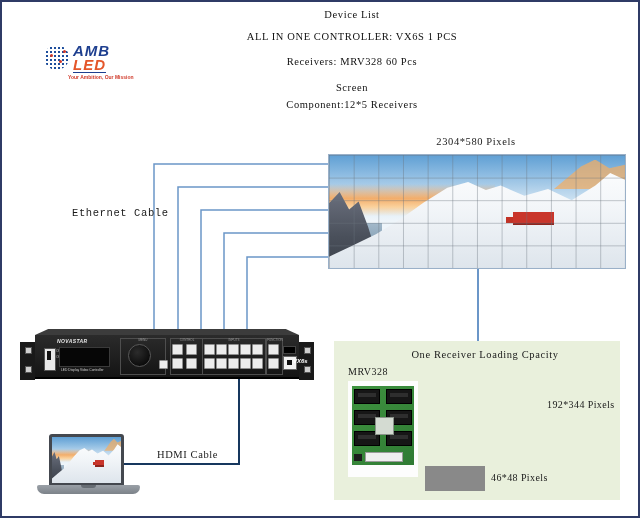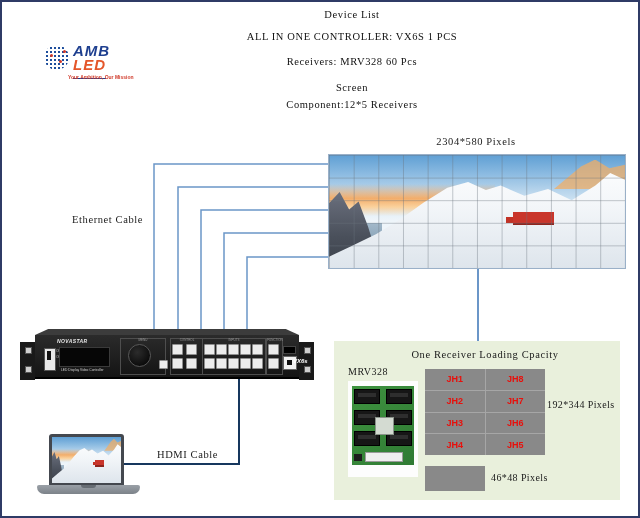--- a/index.html
+++ b/index.html
@@ -10,21 +10,21 @@
   .hline{position:absolute;left:60px;width:580px;text-align:center;font-size:10.5px;letter-spacing:.6px;color:#111;}
   
   .globe{position:absolute;left:42px;top:43px;width:25px;height:25px;border-radius:50%;
          background-image:radial-gradient(#1e4e9c 1px,transparent 1.3px);background-size:4px 4px;background-position:1px 1px;}
   .globe:after{content:"";position:absolute;left:6px;top:9px;width:3px;height:3px;border-radius:50%;background:#d03a2a;
          box-shadow:9px 6px 0 #d03a2a, 13px -4px 0 #d03a2a;}
   .logo-amb{position:absolute;left:71px;top:41px;font-family:"Liberation Sans",sans-serif;
             font-style:italic;font-weight:bold;font-size:15px;letter-spacing:1px;color:#1e3f8f;line-height:1;}
   .logo-led{position:absolute;left:71px;top:55px;font-family:"Liberation Sans",sans-serif;
             font-style:italic;font-weight:bold;font-size:15px;letter-spacing:1px;color:#e4562a;line-height:1;
-            border-bottom:1.5px solid #1e3f8f;padding-bottom:6px;}
+            border-bottom:1.5px solid #1e3f8f;padding-bottom:0;}
   .logo-tag{position:absolute;left:66px;top:72px;width:80px;font-family:"Liberation Sans",sans-serif;
             font-size:5px;font-weight:bold;color:#d03a2a;white-space:nowrap;}
   
   .led-screen{position:absolute;left:326px;top:152px;width:296px;height:113px;border:1px solid #9ab0c8;overflow:hidden;}
   .scene{position:absolute;inset:0;background:linear-gradient(180deg,#5f9fd4 0%,#8fbde2 18%,#b8d5ec 32%,#dcebf5 46%,#eef5fa 58%,#f4f8fb 100%);}
   .sunset{position:absolute;left:0;top:26%;width:56%;height:28%;
           background:linear-gradient(180deg,rgba(250,190,120,0) 0%,rgba(247,168,92,.9) 45%,rgba(252,208,152,.95) 72%,rgba(255,232,205,0) 100%);}
   .peak-glow{position:absolute;right:0;top:4%;width:24%;height:26%;opacity:.75;background:#efae67;
           clip-path:polygon(0 100%,38% 24%,58% 0,78% 30%,100% 18%,100% 100%);}
   .lake{position:absolute;left:0;top:60%;width:18%;height:22%;background:linear-gradient(180deg,#a3b9ca,#7e9ab0);}
@@ -115,21 +115,21 @@
   <svg class="wires">
     <polyline points="152,328 152,162 326,162" fill="none" stroke="#6b96c8" stroke-width="1.5"></polyline>
     <polyline points="176,328 176,185 326,185" fill="none" stroke="#6b96c8" stroke-width="1.5"></polyline>
     <polyline points="199,328 199,208 326,208" fill="none" stroke="#6b96c8" stroke-width="1.5"></polyline>
     <polyline points="222,328 222,231 326,231" fill="none" stroke="#6b96c8" stroke-width="1.5"></polyline>
     <polyline points="245,328 245,255 326,255" fill="none" stroke="#6b96c8" stroke-width="1.5"></polyline>
     <line x1="476" y1="266" x2="476" y2="339" stroke="#6b96c8" stroke-width="2"></line>
     <polyline points="122,462 237,462 237,376" fill="none" stroke="#17375e" stroke-width="2"></polyline>
   </svg>
 
-  <div class="cable-label" style="left:70px;top:212px;">Ethernet Cable</div>
+  <div class="cable-label" style="left:70px;top:205px;font-family:Liberation Mono, monospace;">Ethernet Cable</div>
   <div class="cable-label" style="left:155px;top:447px;">HDMI Cable</div>
 
   <div class="screen-label">2304*580 Pixels</div>
   <div class="led-screen">
     <div class="scene">
       <div class="sunset"></div>
       <div class="peak-glow"></div>
       <div class="lake"></div>
       <div class="dark-ridge"></div>
       <div class="main-snow"></div>
@@ -218,28 +218,18 @@
         <div class="conn" style="left:34px;top:3px;"></div>
         <div class="conn" style="left:2px;top:24px;"></div>
         <div class="conn" style="left:34px;top:24px;"></div>
         <div class="conn" style="left:2px;top:45px;"></div>
         <div class="conn" style="left:34px;top:45px;"></div>
         <div class="chip"></div>
         <div class="bconn"></div>
         <div class="bnub"></div>
       </div>
     </div>
-    <div class="jh-grid">
-      <div class="jh-cell">JH1</div>
-      <div class="jh-cell">JH8</div>
-      <div class="jh-cell">JH2</div>
-      <div class="jh-cell">JH7</div>
-      <div class="jh-cell">JH3</div>
-      <div class="jh-cell">JH6</div>
-      <div class="jh-cell">JH4</div>
-      <div class="jh-cell">JH5</div>
-    </div>
     <div class="full-label">192*344 Pixels</div>
     <div class="half-block"></div>
     <div class="half-label">46*48 Pixels</div>
   </div>
 
 </div>
 
 </body></html>

